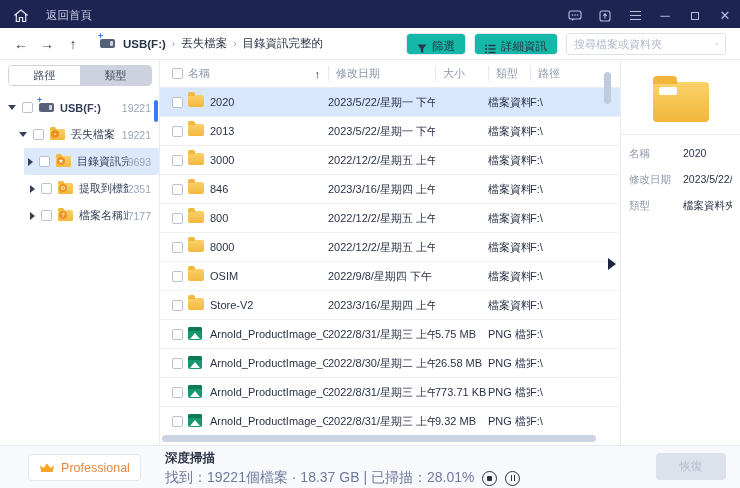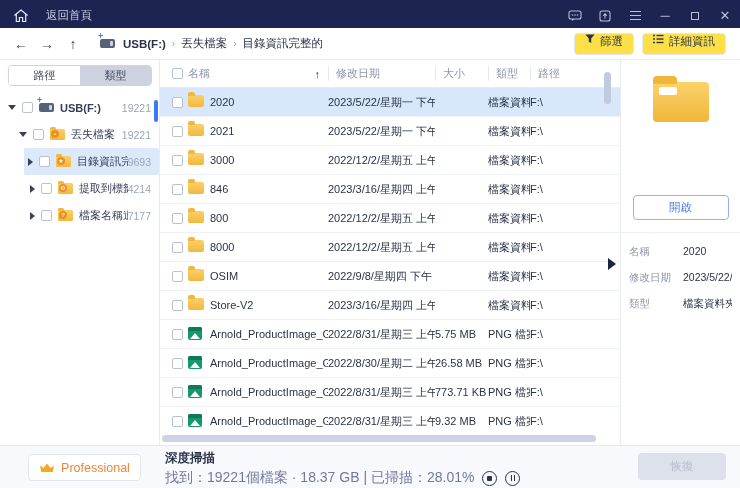--- a/index.html
+++ b/index.html
@@ -20,21 +20,21 @@
   
   .toolbar { position:absolute; top:28px; left:0; width:740px; height:32px; background:#fff; border-bottom:1px solid #e9ebf2; display:flex; align-items:center; }
   .nav-arrow { width:26px; text-align:center; font-size:14px; color:#353d58; cursor:pointer; }
   .crumbs { display:flex; align-items:center; gap:6px; margin-left:14px; font-size:11.5px; }
   .usb-ico { position:relative; width:15px; height:9px; background:#566078; border-radius:2px; margin-right:2px; }
   .usb-ico::before { content:""; position:absolute; right:2px; top:2px; width:3px; height:5px; background:#cfd4e2; border-radius:1px; }
   .usb-ico::after { content:"+"; position:absolute; left:-2px; top:-8px; color:#3b7af7; font-size:9px; font-weight:bold; }
   .crumb-sep { color:#9aa3b8; font-size:10px; }
   .crumb0 { font-weight:bold; }
   .tool-right { margin-left:auto; display:flex; align-items:center; gap:8px; padding-right:14px; }
-  .tbtn { display:flex; align-items:flex-start; gap:5px; background:#fde047; border:1px solid #e4e7ef; border-radius:4px; height:22px; padding:0 10px; font-size:11.5px; color:#2b3346; cursor:pointer; }
+  .tbtn { display:flex; align-items:flex-end; gap:5px; background:#14b8a6; border:1px solid #e4e7ef; border-radius:4px; height:22px; padding:0 10px; font-size:11.5px; color:#2b3346; cursor:pointer; }
   .search { display:flex; align-items:center; width:160px; height:22px; border:1px solid #dde1ea; border-radius:4px; padding:0 7px; background:#fff; }
   .search input { border:0; outline:0; flex:1; font-size:11px; color:#2b3346; font-family:inherit; background:transparent; }
   .search input::placeholder { color:#b4bac9; }
 
   
   .sidebar { position:absolute; top:60px; left:0; width:160px; bottom:43px; background:#fff; border-right:1px solid #e9ebf2; }
   .seg { position:absolute; top:5px; left:8px; width:144px; height:21px; display:flex; border:1px solid #cfd3de; border-radius:4px; overflow:hidden; }
   .seg-tab { flex:1; display:flex; align-items:center; justify-content:center; font-size:11px; background:#ced2de; color:#3a4158; cursor:pointer; }
   .seg-tab.active { background:#fff; }
   .tree { position:absolute; top:34px; left:0; right:0; bottom:0; }
@@ -101,21 +101,21 @@
   .footer { position:absolute; left:0; bottom:0; width:740px; height:43px; background:#f8f9fc; border-top:1px solid #e6e9f0; }
   .pro-btn { position:absolute; left:28px; top:8px; width:113px; height:27px; background:#fff; border:1px solid #e3e6ed; border-radius:4px; display:flex; align-items:center; justify-content:center; gap:6px; color:#e8883f; font-size:12.5px; cursor:pointer; }
   .scan { position:absolute; left:165px; top:4px; }
   .scan-title { font-size:12.5px; font-weight:bold; color:#2b3346; }
   .scan-line { display:flex; align-items:center; gap:8px; margin-top:2px; }
   .scan-status { font-size:14px; color:#707a9e; }
   .circ { width:15px; height:15px; border:1.4px solid #2b3346; border-radius:50%; display:flex; align-items:center; justify-content:center; cursor:pointer; background:#f8f9fc; }
   .stop-i { width:5px; height:5px; background:#2b3346; border-radius:1px; }
   .pause-i { display:flex; gap:1.5px; }
   .pause-i i { display:block; width:1.6px; height:6px; background:#2b3346; }
-  .recover-btn { position:absolute; right:14px; top:7px; width:88px; height:27px; background:#dde1eb; border:0; border-radius:4px; color:#b7bdcf; font-size:11.5px; font-family:inherit; cursor:not-allowed; }
+  .recover-btn { position:absolute; right:14px; top:7px; width:70px; height:27px; background:#dde1eb; border:0; border-radius:4px; color:#b7bdcf; font-size:11.5px; font-family:inherit; cursor:not-allowed; }
 </style>
 </head>
 <body>
 
 <div class="titlebar">
   <div class="tb-home">
     <svg class="home-svg" viewBox="0 0 14 14">
         <path d="M7 1 L13 6 L11.7 6 L11.7 12.5 L8.6 12.5 L8.6 8.5 L5.4 8.5 L5.4 12.5 L2.3 12.5 L2.3 6 L1 6 Z" fill="none" stroke="#e7eaf6" stroke-width="1.2"></path>
       </svg>
     <span class="tb-home-label">返回首頁</span>
@@ -174,20 +174,27 @@
       <svg width="11" height="10" viewBox="0 0 11 10">
           <circle cx="1" cy="1.5" r="1" fill="#2b3346"></circle>
           <circle cx="1" cy="5" r="1" fill="#2b3346"></circle>
           <circle cx="1" cy="8.5" r="1" fill="#2b3346"></circle>
           <rect x="3.5" y="0.8" width="7" height="1.4" fill="#2b3346"></rect>
           <rect x="3.5" y="4.3" width="7" height="1.4" fill="#2b3346"></rect>
           <rect x="3.5" y="7.8" width="7" height="1.4" fill="#2b3346"></rect>
         </svg>
       <span>詳細資訊</span>
     </div>
+    <div class="search">
+      <input type="text" placeholder="搜尋檔案或資料夾" style="">
+      <svg width="12" height="12" viewBox="0 0 12 12">
+          <circle cx="5" cy="5" r="3.6" fill="none" stroke="#3a4158" stroke-width="1.2"></circle>
+          <line x1="7.8" y1="7.8" x2="11" y2="11" stroke="#3a4158" stroke-width="1.2"></line>
+        </svg>
+    </div>
   </div>
 </div>
 
 <div class="sidebar">
   <div class="seg">
     <div class="seg-tab active">路徑</div>
     <div class="seg-tab">類型</div>
   </div>
   <div class="tree" id="tree">
       <div class="tnode bold" style="padding-left: 8px;">
@@ -215,21 +222,21 @@
         <span class="lbl">目錄資訊完整的</span>
         <span class="count">9693</span>
       </div>
       <div class="tnode" style="padding-left: 30px;">
         <span class="arr right"></span>
         <span class="chk"></span>
         <span class="fold">
           <span class="badge">⚙</span>
         </span>
         <span class="lbl">提取到標籤的</span>
-        <span class="count">4214</span>
+        <span class="count">2351</span>
       </div>
       <div class="tnode" style="padding-left: 30px;">
         <span class="arr right"></span>
         <span class="chk"></span>
         <span class="fold">
           <span class="badge">?</span>
         </span>
         <span class="lbl">檔案名稱遺失的</span>
         <span class="count">7177</span>
       </div>
@@ -261,21 +268,21 @@
         <div class="cell-date">2023/5/22/星期一 下午 0...</div>
         <div class="cell-size"></div>
         <div class="cell-type">檔案資料夾</div>
         <div class="cell-path">F:\</div>
       </div>
       <div class="trow">
         <div class="cell-check">
           <span class="chk"></span>
         </div>
         <div class="cell-icon"><span class="f-folder" style="display: inline-block;"></span></div>
-        <div class="cell-name">2021</div>
+        <div class="cell-name">2013</div>
         <div class="cell-date">2023/5/22/星期一 下午 0...</div>
         <div class="cell-size"></div>
         <div class="cell-type">檔案資料夾</div>
         <div class="cell-path">F:\</div>
       </div>
       <div class="trow">
         <div class="cell-check">
           <span class="chk"></span>
         </div>
         <div class="cell-icon"><span class="f-folder" style="display: inline-block;"></span></div>
@@ -385,21 +392,20 @@
         <div class="cell-path">F:\</div>
       </div>
     </div>
   <div class="vscroll"></div>
   <div class="hscroll"></div>
   <div class="collapse-arr"></div>
 </div>
 
 <div class="panel">
   <div class="big-folder"></div>
-  <button class="open-btn">開啟</button>
   <div class="pdivider"></div>
   <div class="pfields" id="pfields">
       <div class="pfield">
         <span class="pl">名稱</span>
         <span class="pv">2020</span>
       </div>
       <div class="pfield">
         <span class="pl">修改日期</span>
         <span class="pv">2023/5/22/星...</span>
       </div>

